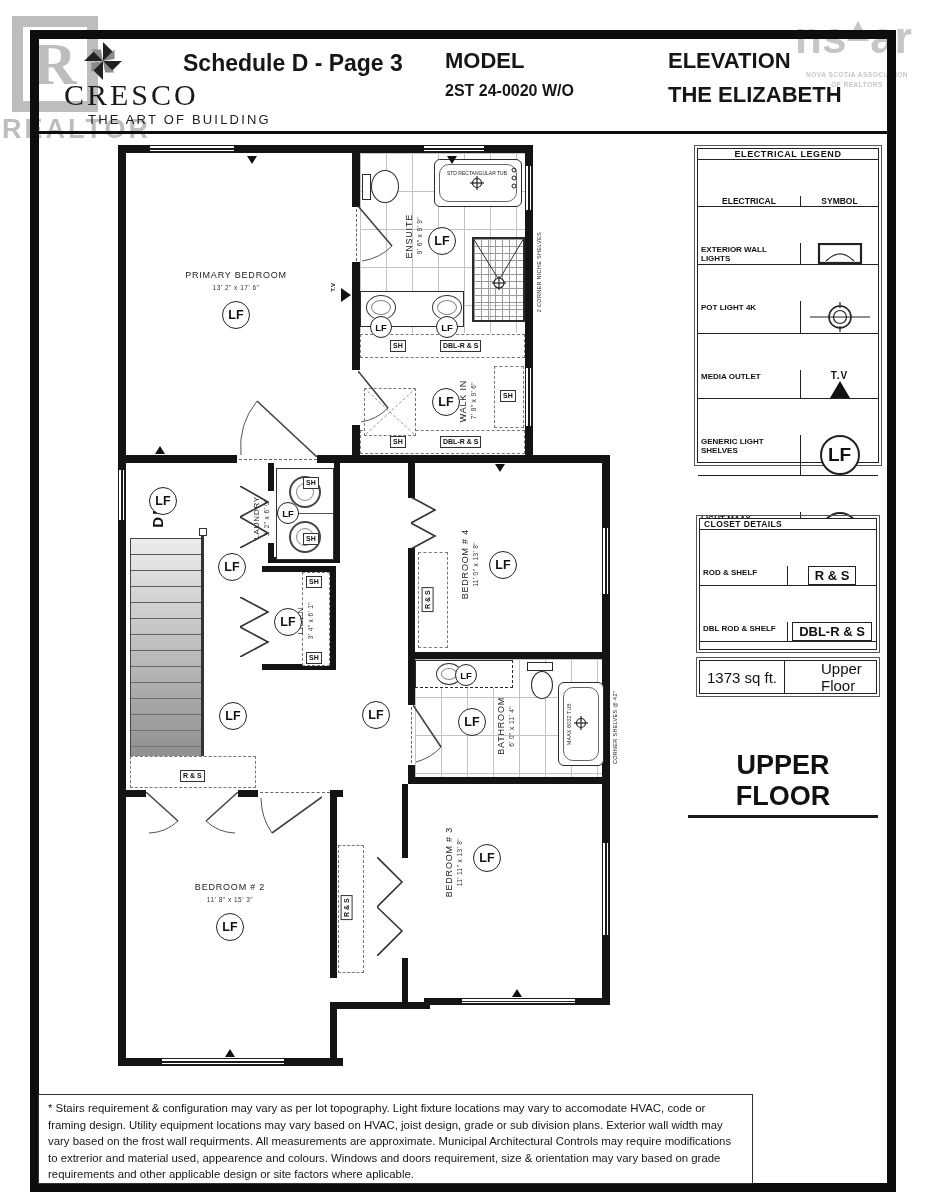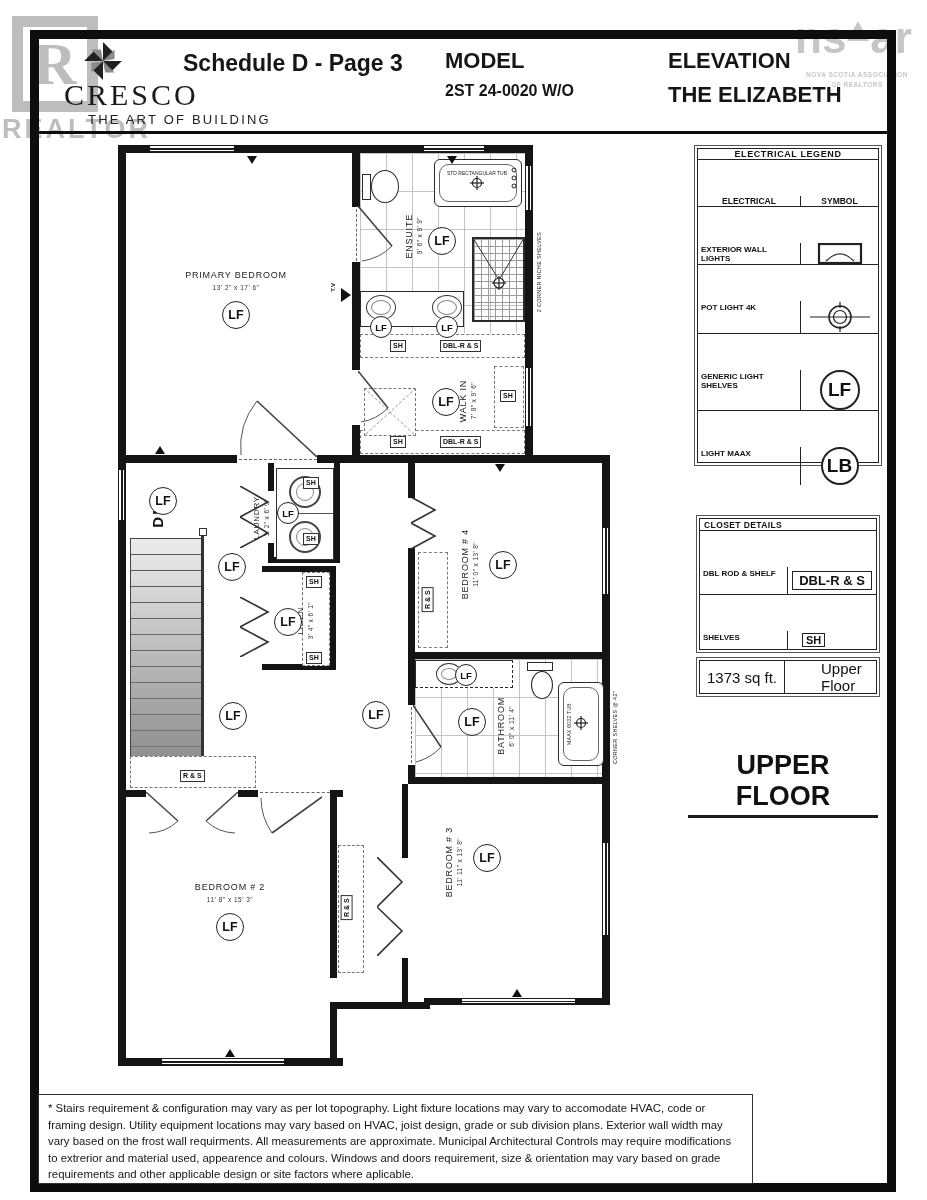--- a/index.html
+++ b/index.html
@@ -425,37 +425,50 @@
     <div class="sym">
       <svg width="64" height="32">
           <line x1="2" y1="16" x2="62" y2="16" stroke="#222" stroke-width="1.2"></line>
           <circle cx="32" cy="16" r="11" fill="none" stroke="#222" stroke-width="1.6"></circle>
           <circle cx="32" cy="16" r="6.5" fill="none" stroke="#222" stroke-width="1.2"></circle>
           <line x1="32" y1="1" x2="32" y2="7" stroke="#222" stroke-width="1.2"></line>
           <line x1="32" y1="25" x2="32" y2="31" stroke="#222" stroke-width="1.2"></line>
         </svg>
     </div>
   </div>
+  <div class="row" style="height:48px;">
+    <div class="lbl">MEDIA OUTLET</div>
+    <div class="sym">
+      <span style="font-size:10px;font-weight:bold;letter-spacing:1px;">T.V</span>
+      <div class="tv-tri"></div>
+    </div>
+  </div>
   <div class="row" style="height:57px;">
     <div class="lbl">GENERIC LIGHT SHELVES</div>
     <div class="sym">
       <div class="circ" style="width:40px;height:40px;font-size:19px;">LF</div>
     </div>
   </div>
   <div class="row" style="height:47px;">
     <div class="lbl">LIGHT MAAX</div>
     <div class="sym">
       <div class="circ" style="width:38px;height:38px;font-size:19px;">LB</div>
     </div>
   </div>
 </div>
 
 <div class="abs sb box2" style="left:696px;top:515px;width:184px;height:138px;"></div>
 <div class="abs sb cd">
   <div class="title">CLOSET DETAILS</div>
+  <div class="row" style="height:44px;">
+    <div class="lbl">ROD &amp; SHELF</div>
+    <div class="code">
+        <span class="codebox" style="font-size:13px;">R &amp; S</span>
+      </div>
+  </div>
   <div class="row" style="height:42px;">
     <div class="lbl">DBL ROD &amp; SHELF</div>
     <div class="code">
         <span class="codebox" style="font-size:13px;">DBL-R &amp; S</span>
       </div>
   </div>
   <div class="row" style="height:28px;">
     <div class="lbl">SHELVES</div>
     <div class="code" style="justify-content:flex-start;padding-left:14px;">
         <span class="codebox" style="font-size:11px;padding:0 3px;">SH</span>

